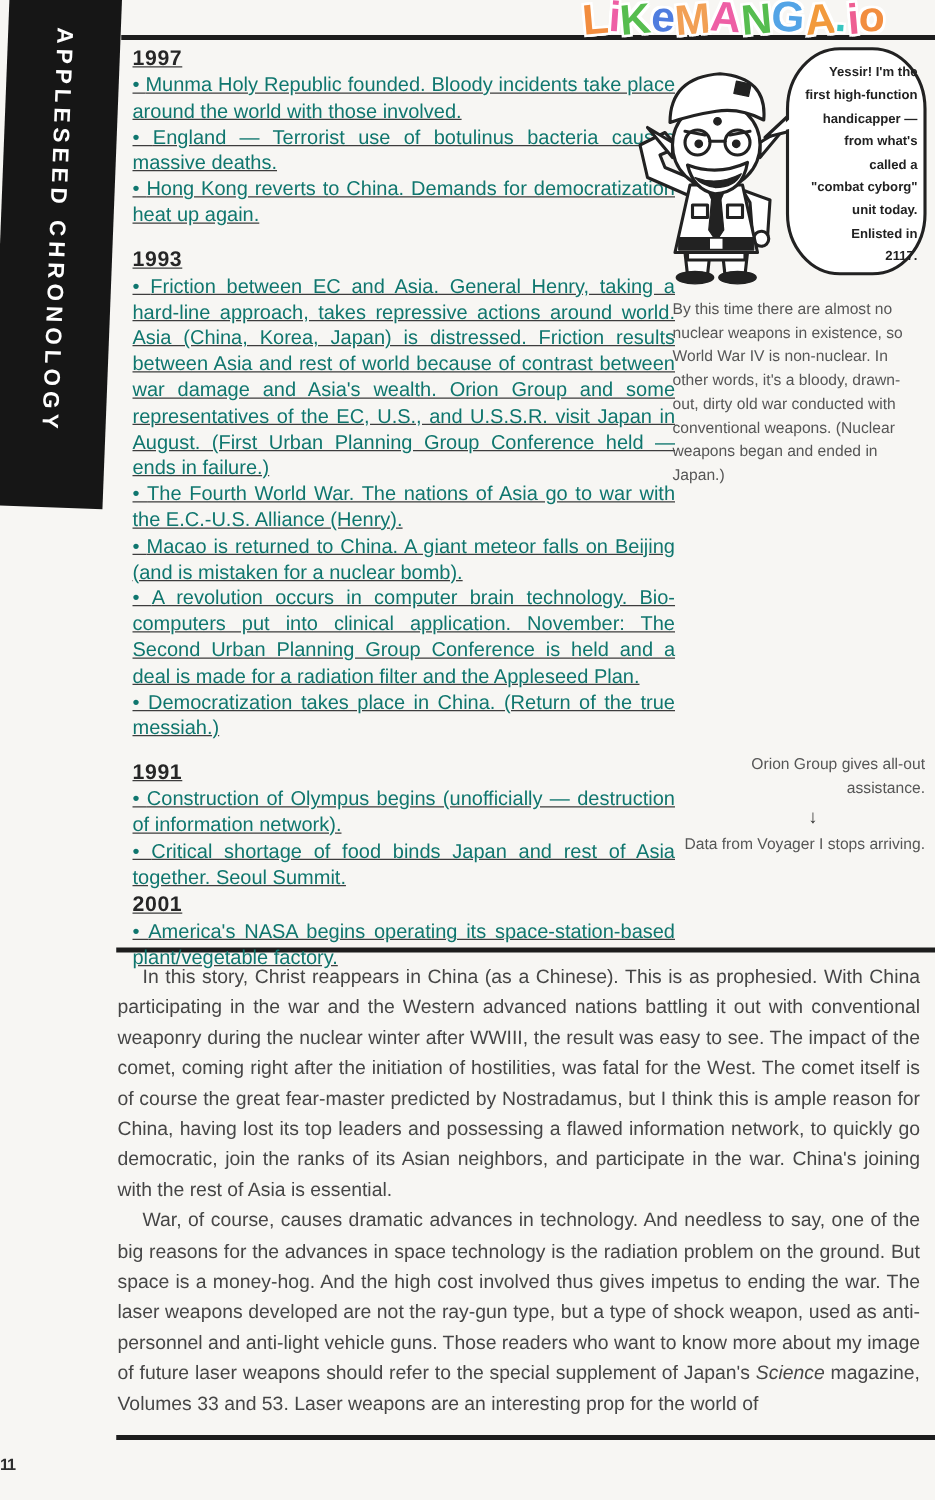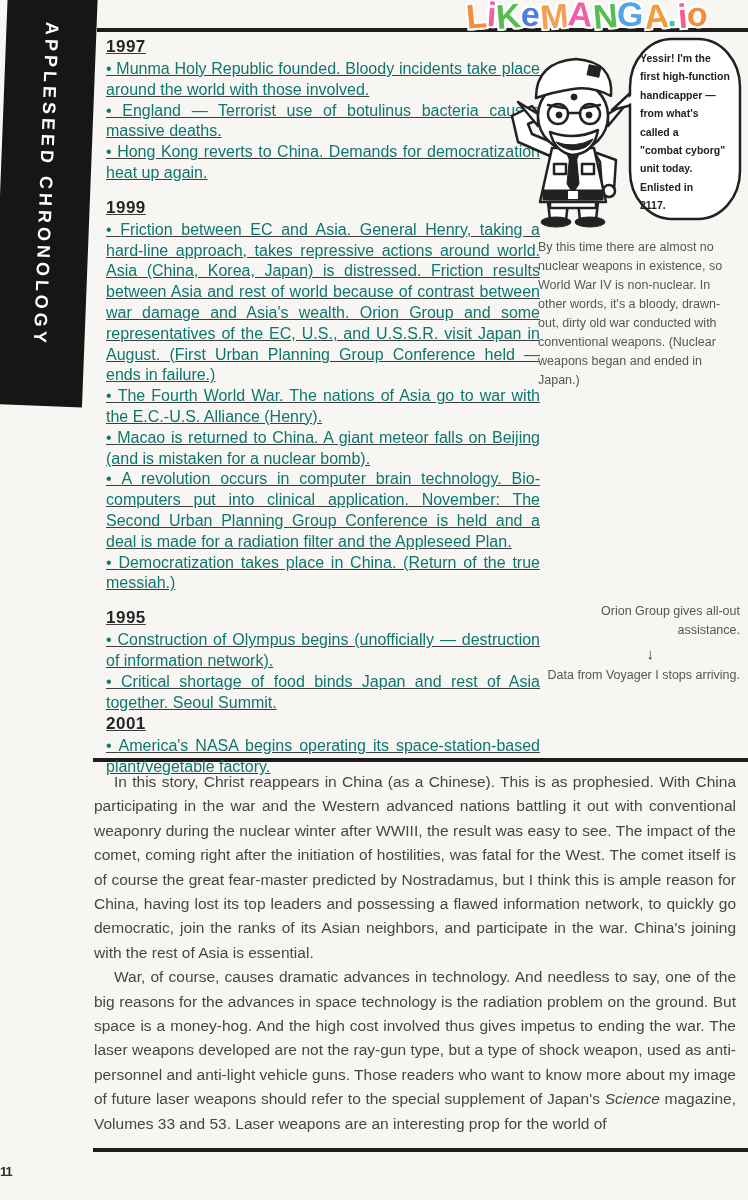--- a/index.html
+++ b/index.html
@@ -35,21 +35,21 @@
     text-shadow:-2px -2px 0 #fff,2px -2px 0 #fff,-2px 2px 0 #fff,2px 2px 0 #fff,
                  0 -2px 0 #fff,0 2px 0 #fff,-2px 0 0 #fff,2px 0 0 #fff;
   }
   .watermark span:nth-child(odd){transform:rotate(-5deg) translateY(1px);}
   .watermark span:nth-child(even){transform:rotate(4deg) translateY(-1px);}
   
   .character{position:absolute;left:498px;top:44px;z-index:2;}
   .bubble-svg{position:absolute;left:610px;top:36px;z-index:3;}
   .bubble-text{
     position:absolute;left:640px;top:49px;width:94px;z-index:4;
-    font-size:10.5px;line-height:18.4px;text-align:left;color:#222;
+    font-size:10.5px;line-height:18.4px;text-align:right;color:#222;
     white-space:pre-line;font-weight:bold;
   }
   
   .chron{position:absolute;left:106px;top:36px;width:434px;text-decoration:underline;}
   .chron-section{margin:0 0 13px 0;}
   .chron-section.no-gap{margin-bottom:0;}
   .year{
     font-size:17px;font-weight:bold;color:#262626;letter-spacing:0.5px;
     margin:0 0 2px 0;line-height:21px;
   }
@@ -170,29 +170,29 @@
 2117.</div>
 
   <div class="chron">
     <div class="chron-section">
       <h2 class="year">1997</h2>
       <p class="entry">Munma Holy Republic founded. Bloody incidents take place around the world with those involved.</p>
       <p class="entry">England — Terrorist use of botulinus bacteria causes massive deaths.</p>
       <p class="entry">Hong Kong reverts to China. Demands for democratization heat up again.</p>
     </div>
     <div class="chron-section">
-      <h2 class="year">1999</h2>
+      <h2 class="year">1993</h2>
       <p class="entry">Friction between EC and Asia. General Henry, taking a hard-line approach, takes repressive actions around world. Asia (China, Korea, Japan) is distressed. Friction results between Asia and rest of world because of contrast between war damage and Asia's wealth. Orion Group and some representatives of the EC, U.S., and U.S.S.R. visit Japan in August. (First Urban Planning Group Conference held — ends in failure.)</p>
       <p class="entry">The Fourth World War. The nations of Asia go to war with the E.C.-U.S. Alliance (Henry).</p>
       <p class="entry">Macao is returned to China. A giant meteor falls on Beijing (and is mistaken for a nuclear bomb).</p>
       <p class="entry">A revolution occurs in computer brain technology. Bio-computers put into clinical application. November: The Second Urban Planning Group Conference is held and a deal is made for a radiation filter and the Appleseed Plan.</p>
       <p class="entry">Democratization takes place in China. (Return of the true messiah.)</p>
     </div>
     <div class="chron-section no-gap">
-      <h2 class="year">1995</h2>
+      <h2 class="year">1991</h2>
       <p class="entry">Construction of Olympus begins (unofficially — destruction of information network).</p>
       <p class="entry">Critical shortage of food binds Japan and rest of Asia together. Seoul Summit.</p>
     </div>
     <div class="chron-section">
       <h2 class="year">2001</h2>
       <p class="entry">America's NASA begins operating its space-station-based plant/vegetable factory.</p>
     </div>
   </div>
 
   <div class="note1">By this time there are almost no nuclear weapons in existence, so World War IV is non-nuclear. In other words, it's a bloody, drawn-out, dirty old war conducted with conventional weapons. (Nuclear weapons began and ended in Japan.)</div>

